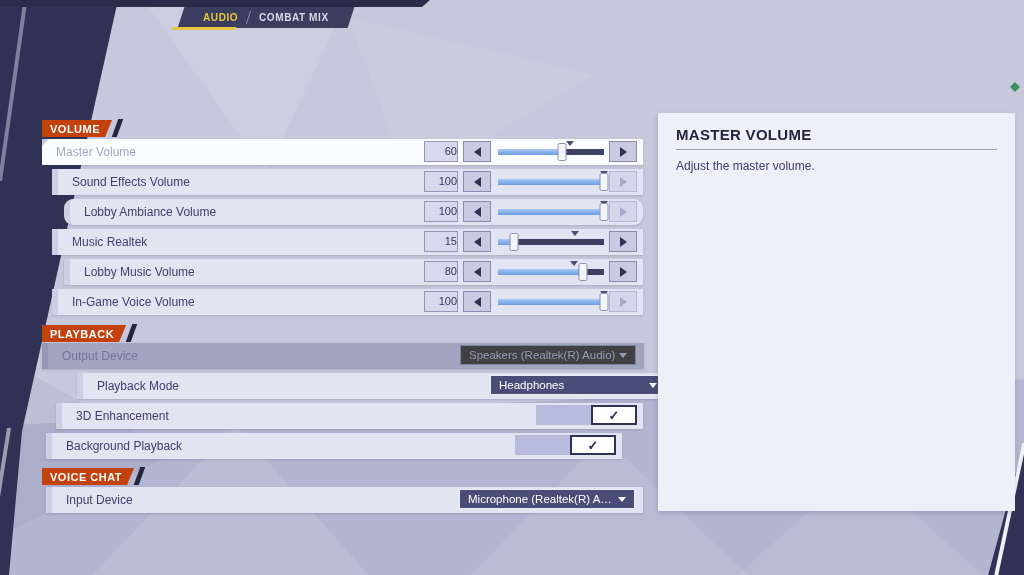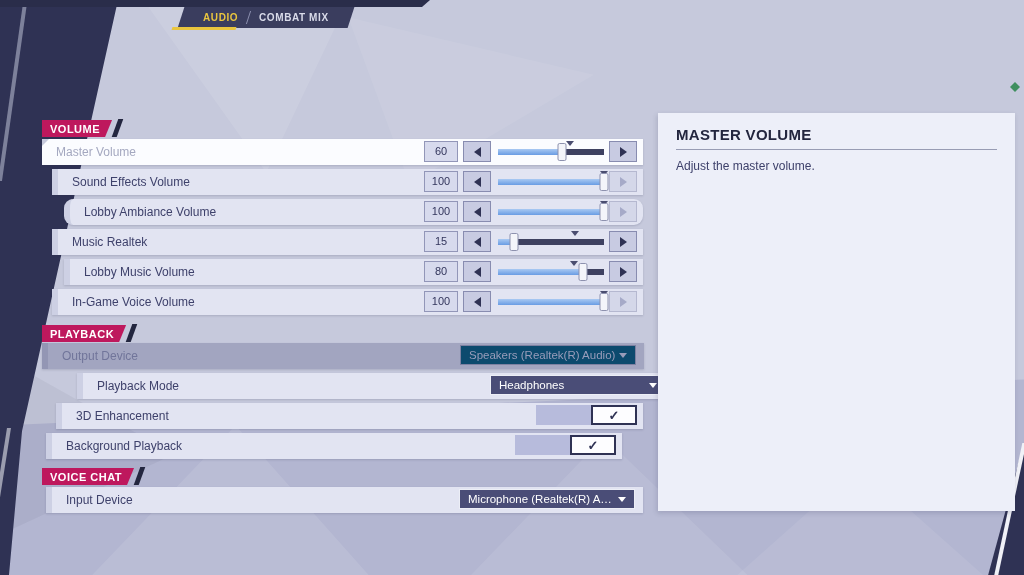--- a/index.html
+++ b/index.html
@@ -33,40 +33,40 @@
        padding:0 10px;white-space:nowrap;cursor:pointer;}
   .tab-active{color:#e9c53e;}
   .tab-idle{color:#d9dbe9;}
   .tab-div{width:1px;height:13px;background:#8b8fae;}
   .tab-underline{left:172px;top:27px;width:64px;height:3px;background:#e9c53e;transform:skewX(-18deg);}
   .green-icon{left:1010px;top:82px;width:10px;height:10px;background:#3f8f5f;
               clip-path:polygon(50% 0,100% 50%,50% 100%,0 50%);}
 
   
   .sec{height:18px;}
-  .sec-label{display:inline-block;height:17px;line-height:18px;background:#be185d;color:#fff;
+  .sec-label{display:inline-block;height:17px;line-height:18px;background:#c2410c;color:#fff;
              font-size:11px;font-weight:bold;letter-spacing:.5px;padding:0 12px 0 8px;
              clip-path:polygon(0 0,100% 0,calc(100% - 7px) 100%,0 100%);}
   .sec-slash{display:inline-block;width:5px;height:18px;background:#23263f;
              transform:skewX(-20deg);margin-left:3px;vertical-align:top;}
 
   
   .row{position:absolute;height:26px;background:#e2e4f2;border-left:6px solid #cdd0e4;
        box-shadow:0 1px 2px rgba(40,44,80,.18);box-sizing:border-box;}
   .row-sel{background:#fbfcff;border-left:none;}
   .row-sel::before{content:"";position:absolute;left:0;top:0;border-top:7px solid #c6c9dc;
                    border-right:7px solid transparent;}
   .row-dis{background:#a2a5c0;border-left-color:#9396b4;}
   .rlabel{position:absolute;left:14px;top:0;line-height:26px;font-size:12px;color:#3e416b;}
   .row-sel .rlabel{color:#a4a8c0;}
   .row-dis .rlabel{color:#71759a;}
 
   
   .valbox{position:absolute;right:185px;top:2px;width:32px;height:19px;background:#d7daed;
-          border:1px solid #9296b8;font-size:11px;color:#33365c;text-align:center;line-height:19px;}
+          border:1px solid #9296b8;font-size:11px;color:#33365c;text-align:right;line-height:19px;}
   .abtn{position:absolute;top:2px;width:26px;height:19px;background:#c8cbe2;border:1px solid #888cb0;
         display:flex;align-items:center;justify-content:center;cursor:pointer;}
   .abtn-l{right:152px;}
   .abtn-r{right:6px;}
   .tri-l{width:0;height:0;border-top:5px solid transparent;border-bottom:5px solid transparent;
          border-right:7px solid #2f3254;}
   .tri-r{width:0;height:0;border-top:5px solid transparent;border-bottom:5px solid transparent;
          border-left:7px solid #2f3254;}
   .abtn-dis{background:#d4d7e9;border-color:#b5b8d0;cursor:default;}
   .abtn-dis .tri-r{border-left-color:#a6aac8;}
@@ -76,21 +76,21 @@
   .thumb{position:absolute;top:4px;width:9px;height:18px;background:#f4f5fa;
          border:1px solid #8d91ae;border-radius:2px;transform:translateX(-50%);box-sizing:border-box;}
   .marker{position:absolute;top:2px;transform:translateX(-50%);width:0;height:0;
           border-left:4px solid transparent;border-right:4px solid transparent;
           border-top:5px solid #4a4d70;}
 
   
   .dd{position:absolute;right:8px;top:2px;width:176px;height:20px;background:#4a4d77;color:#fff;
       display:flex;align-items:center;padding:0 8px;box-sizing:border-box;font-size:11.5px;
       border:1px solid #eceef6;cursor:pointer;}
-  .dd-dis{background:#0c4a6e;color:#989cba;border-color:#7d81a2;cursor:default;}
+  .dd-dis{background:#404040;color:#989cba;border-color:#7d81a2;cursor:default;}
   .caret{margin-left:auto;width:0;height:0;border-left:4px solid transparent;
          border-right:4px solid transparent;border-top:5px solid currentColor;}
   .dd-text{white-space:nowrap;overflow:hidden;text-overflow:ellipsis;}
 
   
   .chk{position:absolute;right:6px;top:2px;width:101px;height:20px;display:flex;cursor:pointer;}
   .chk-bar{flex:1.15;background:#b7bbdc;}
   .chk-box{width:46px;background:#fdfdff;border:2px solid #2f3254;box-sizing:border-box;
            display:flex;align-items:center;justify-content:center;}
   .chk-mark{font-size:13px;font-weight:bold;color:#2f3254;line-height:1;}

